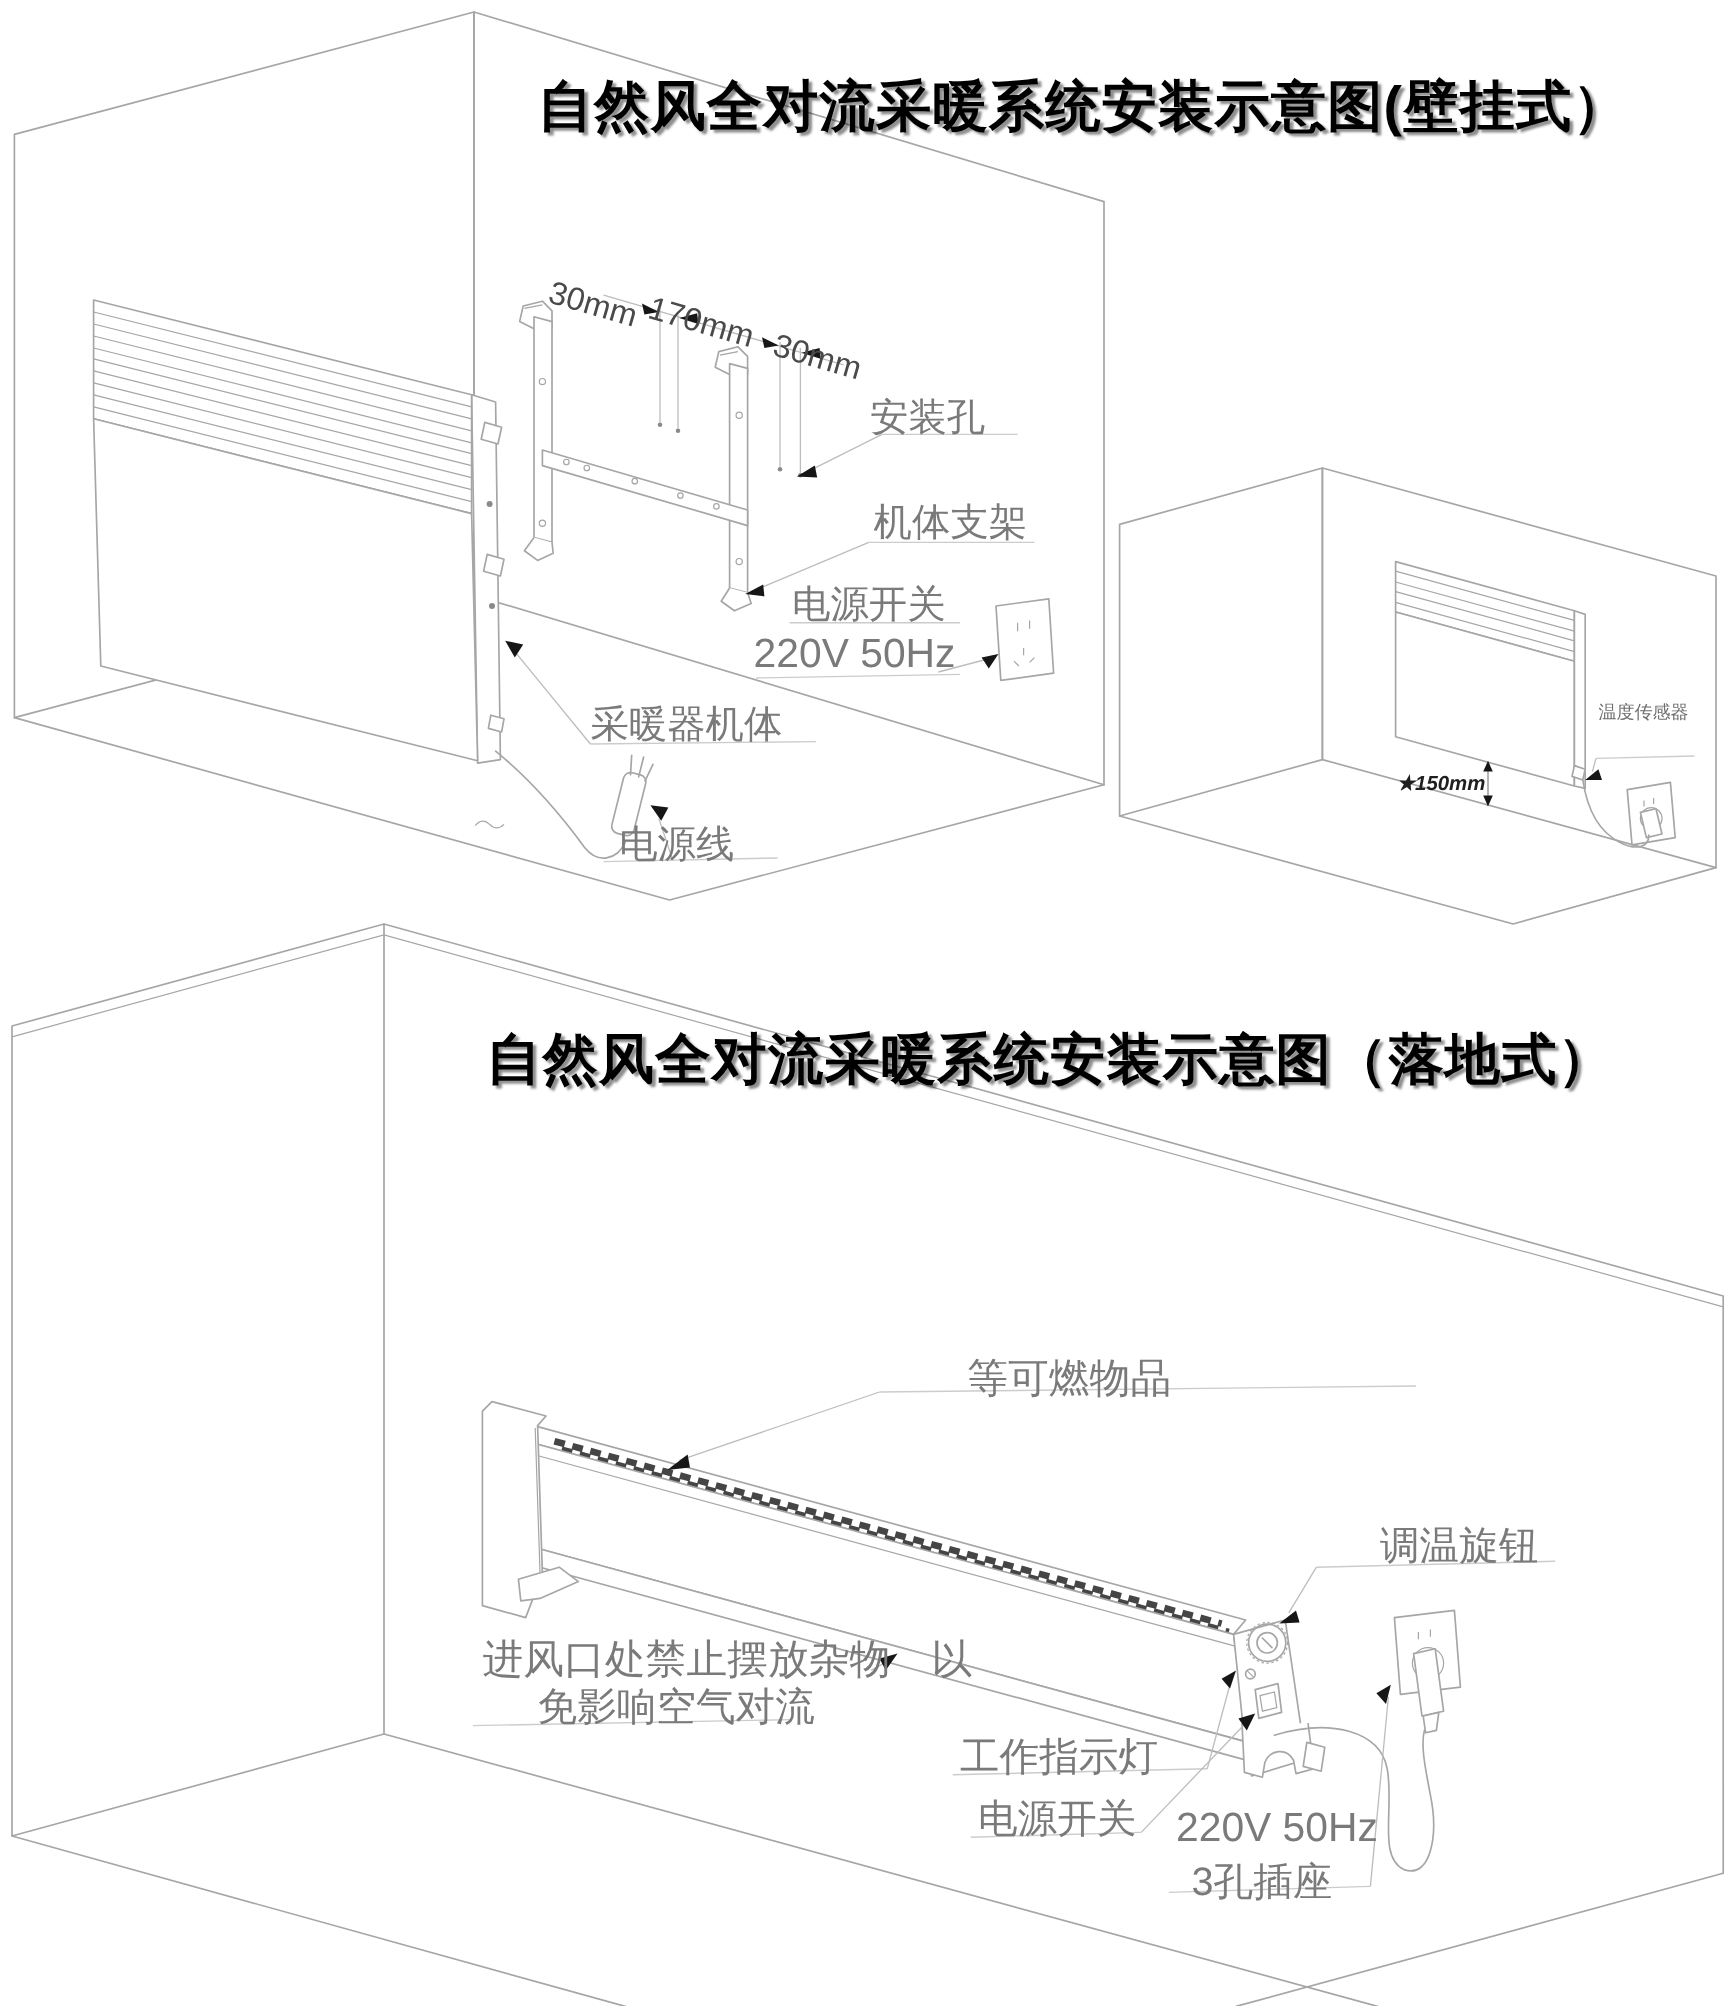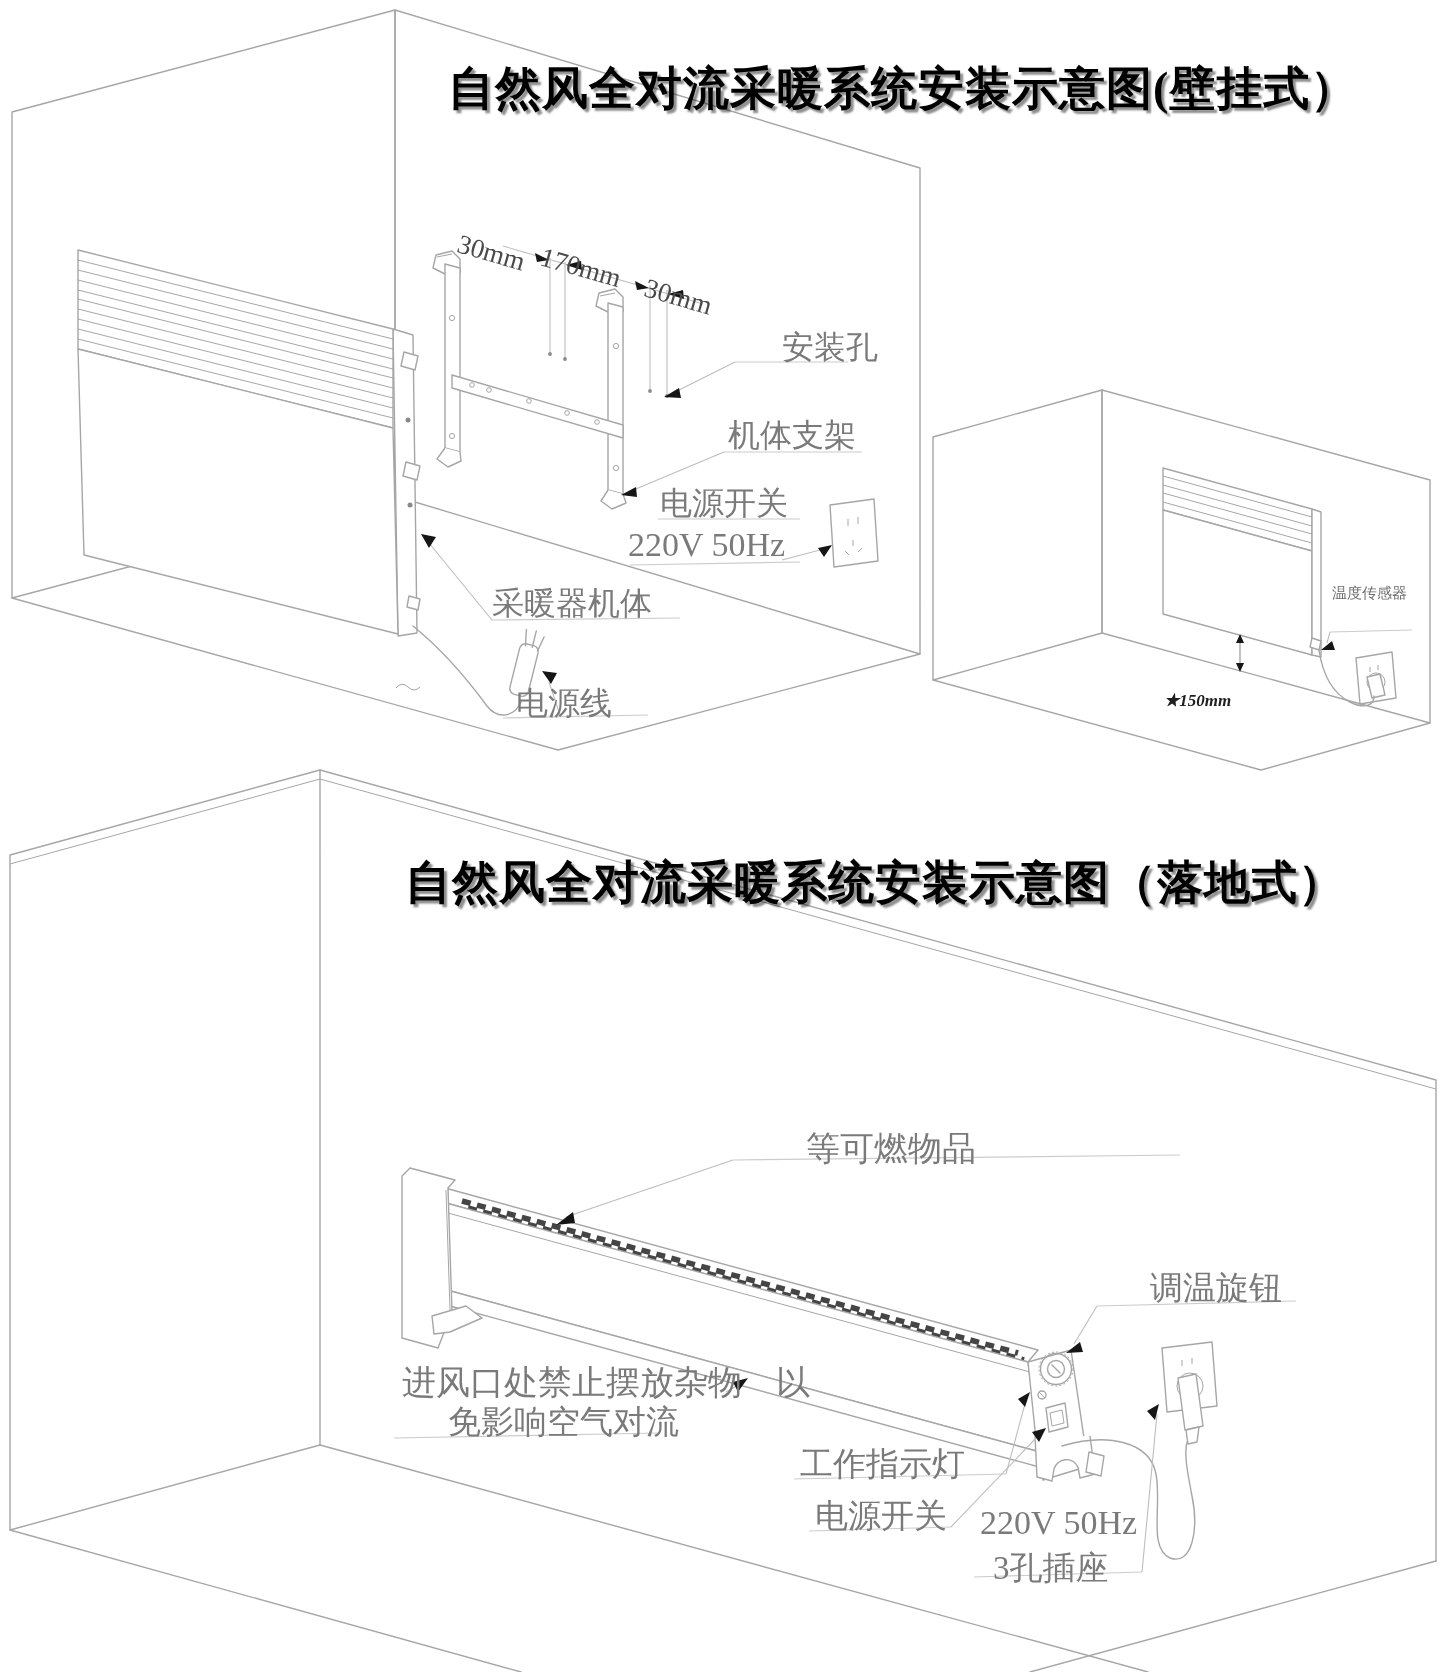--- a/index.html
+++ b/index.html
@@ -1,25 +1,25 @@
 <!DOCTYPE html>
 <html style="--line: #a6a6a6; --leader: #bdbdbd; --underline: #cccccc; --label: #7a7a7a; --small: #6e6e6e; --dim: #4a4a4a; --title: #000000; --arrow: #161616; --slot: #454545; --dot: #8a8a8a; --clearance: #1f1f1f;"><head>
 <meta charset="utf-8">
 <style>
   html,body{margin:0;padding:0;background:#fff;}
   #stage{position:relative;width:1440px;height:1672px;background:#fff;overflow:hidden;
-         font-family:Liberation Serif, serif;}
+         font-family:Liberation Sans, sans-serif;}
   #art{position:absolute;left:0;top:0;}
   .title{position:absolute;font-weight:700;color:var(--title);font-size:46px;letter-spacing:1px;
          white-space:nowrap;text-shadow:3px 3px 2px rgba(0,0,0,0.45);}
   .label{position:absolute;color:var(--label);white-space:nowrap;font-size:32px;}
   .sm{font-size:15px;color:var(--small);}
   .dim{position:absolute;color:var(--dim);font-size:27px;white-space:nowrap;
        transform:rotate(16deg);transform-origin:left center;}
-  .clearance{position:absolute;color:var(--clearance);font-size:17px;font-style:italic;font-weight:600;white-space:nowrap;margin-top:48px;}
+  .clearance{position:absolute;color:var(--clearance);font-size:17px;font-style:italic;font-weight:600;white-space:nowrap;}
   .inlet-row{display:flex;gap:34px;}
   
   .ln{stroke:var(--line);fill:none;stroke-width:1.4;stroke-linejoin:round;stroke-linecap:round;}
   .lnf{stroke:var(--line);fill:#fff;stroke-width:1.4;stroke-linejoin:round;}
   .thin{stroke:var(--line);fill:none;stroke-width:1;}
   .ld{stroke:var(--leader);fill:none;stroke-width:1.1;}
   .ul{stroke:var(--underline);fill:none;stroke-width:1.2;}
   .ar{fill:var(--arrow);stroke:none;}
   .dot{fill:var(--dot);stroke:none;}
   .slot{stroke:var(--slot);stroke-width:5.5;stroke-dasharray:9 6.5;fill:none;}
@@ -237,21 +237,21 @@
     <polygon class="ar" points="1159,1404 1147,1411 1155,1420"></polygon>
   </g>
 </svg>
 
 <div class="title" style="left:448px;top:58px;">自然风全对流采暖系统安装示意图(壁挂式）</div>
 
 <div class="dim" style="left:458px;top:228px;">30mm</div>
 <div class="dim" style="left:541px;top:241px;">170mm</div>
 <div class="dim" style="left:645px;top:272px;">30mm</div>
 
-<div class="label" style="left:782px;top:326px;">安装孔</div>
+<div class="label" style="left:725px;top:326px;">安装孔</div>
 <div class="label" style="left:728px;top:414px;text-align:center;">机体支架</div>
 <div class="label" style="left:660px;top:482px;">电源开关</div>
 <div class="label" style="left:628px;top:526px;font-size:34px;">220V 50Hz</div>
 <div class="label" style="left:492px;top:582px;">采暖器机体</div>
 <div class="label" style="left:504px;top:682px;margin-left:12px;">电源线</div>
 
 <div class="label sm" style="left:1332px;top:584px;">温度传感器</div>
 <div class="clearance" style="left:1164px;top:642px;">★150mm</div>
 
 <div class="title" style="left:405px;top:852px;">自然风全对流采暖系统安装示意图（落地式）</div>

